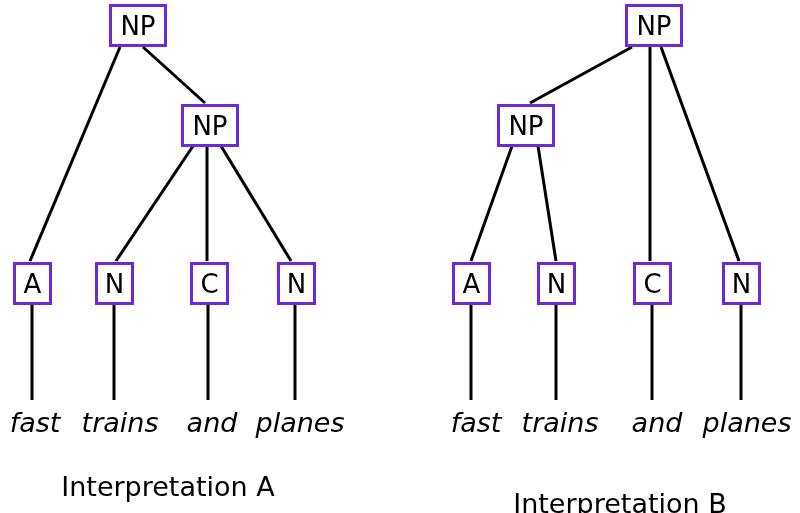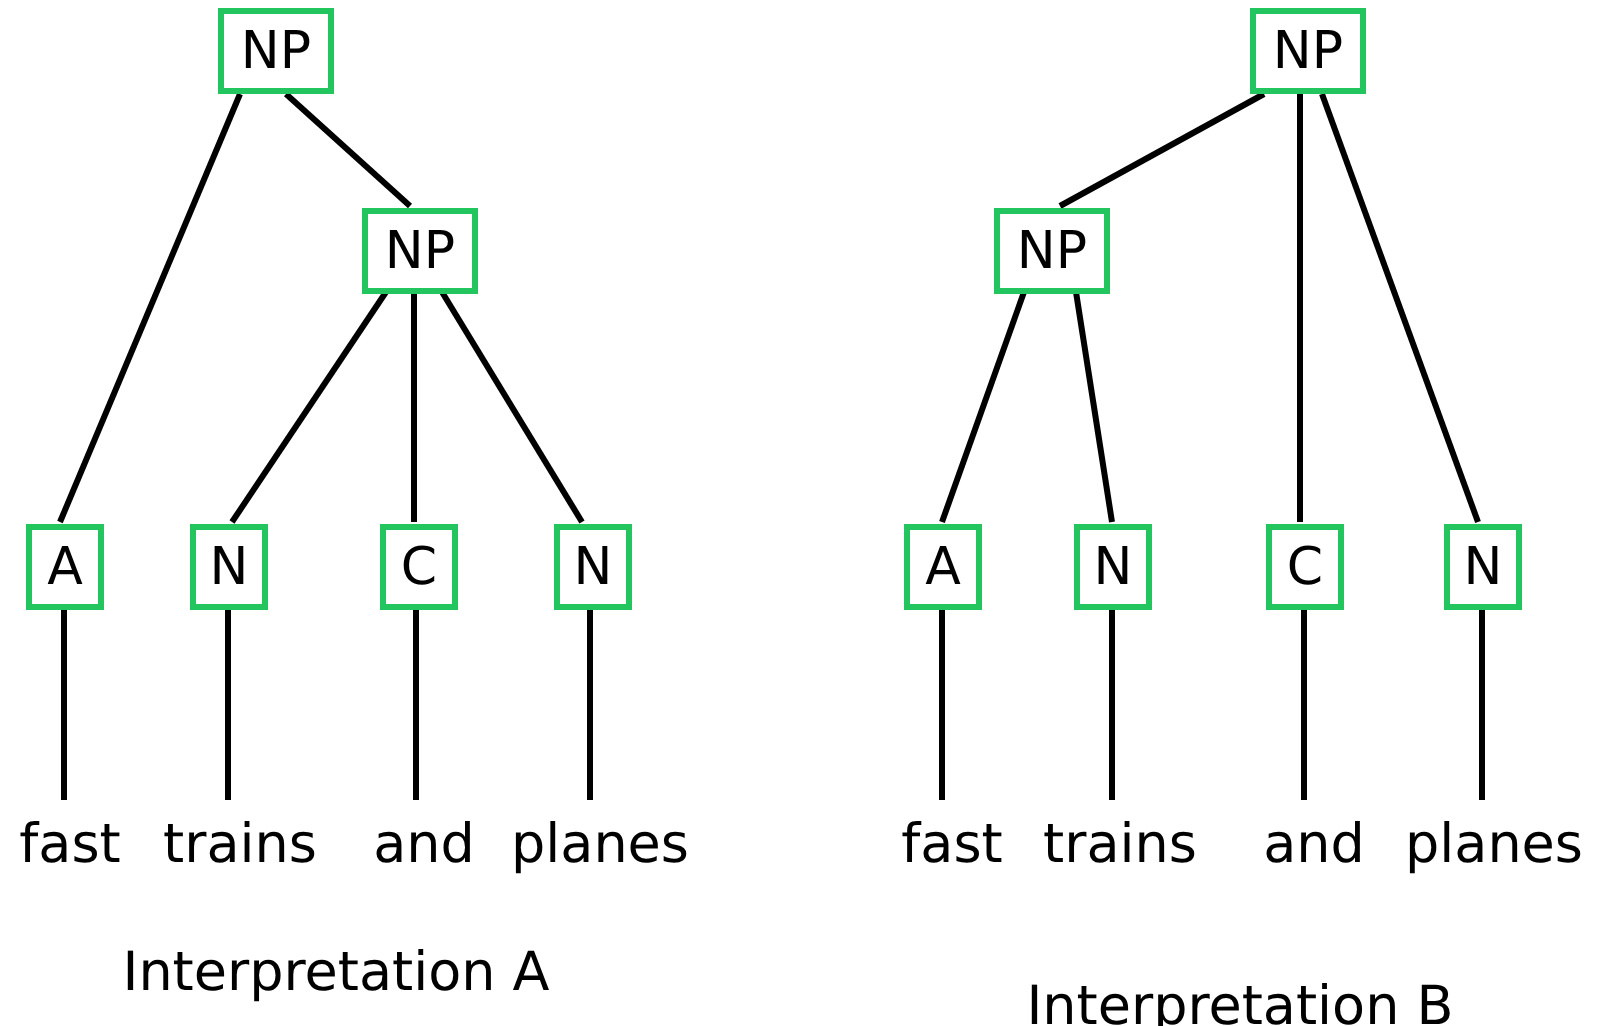--- a/index.html
+++ b/index.html
@@ -17,34 +17,35 @@
     left: 0; top: 0;
   }
   .edges line {
     stroke: #000000;
     stroke-width: 3;
   }
   .node {
     position: absolute;
     box-sizing: border-box;
     height: 43px;
-    border: 3px solid #22c55e;
+    border: 3px solid #6d28d9;
     background: #ffffff;
     display: flex;
     align-items: center;
     justify-content: center;
     font-size: 26px;
     line-height: 1;
   }
   .np-node { width: 58px; }
   .leaf-node { width: 39px; }
   .word {
     position: absolute;
     top: 407px;
     transform: translateX(-50%);
+    font-style: italic;
     font-size: 27px;
     white-space: nowrap;
   }
   .caption {
     position: absolute;
     top: 471px;
     transform: translateX(-50%);
     font-size: 27px;
     white-space: nowrap;
   }

